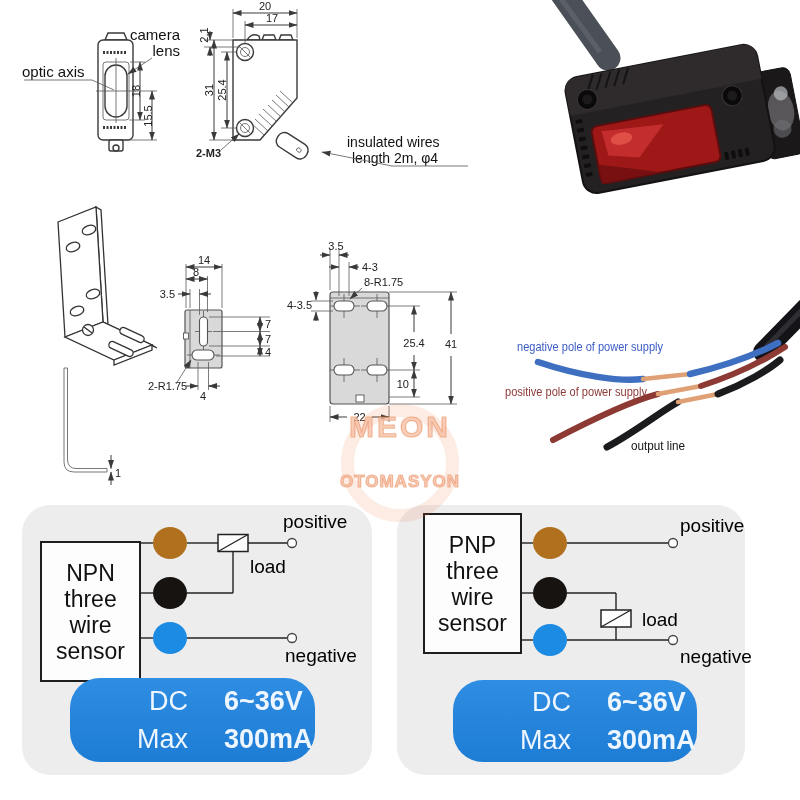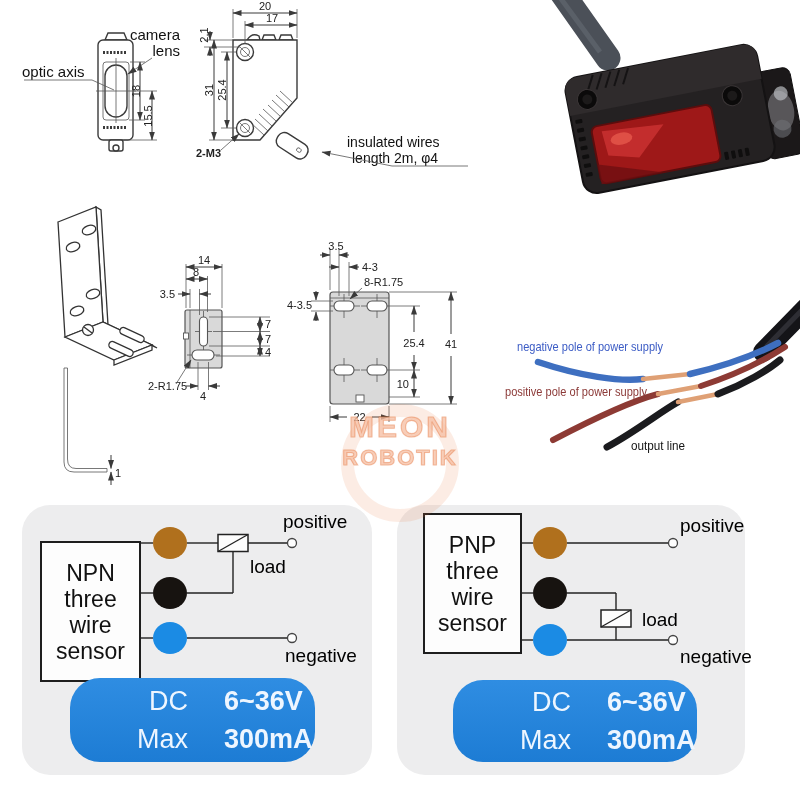--- a/index.html
+++ b/index.html
@@ -342,21 +342,21 @@
     <path d="M210,74 C245,66 275,55 298,43" stroke="#3e6fc0" stroke-width="6.5"></path>
   </g>
   <text x="37" y="51" font-size="13" textLength="146" lengthAdjust="spacingAndGlyphs" fill="#3c5cc5">negative pole of power supply</text>
   <text x="25" y="96" font-size="13" textLength="142" lengthAdjust="spacingAndGlyphs" fill="#8c3a38">positive pole of power supply</text>
   <text x="151" y="150" font-size="13" textLength="54" lengthAdjust="spacingAndGlyphs" fill="#141414">output line</text>
 </svg>
 
 <div class="abs wm">
   <div class="wm-ring"></div>
   <div class="wm-t wm1">MEON</div>
-  <div class="wm-t wm2">ROBOTIK</div>
+  <div class="wm-t wm3">OTOMASYON</div>
 </div>
 
 <div class="panel" style="left:22px;top:505px;width:350px;height:270px">
   <svg class="wiresvg" width="350" height="270" viewBox="0 0 350 270">
     <g stroke="#222" stroke-width="1.4" fill="none">
       <line x1="115" y1="38" x2="131" y2="38"></line>
       <line x1="165" y1="38" x2="196" y2="38"></line>
       <line x1="226" y1="38" x2="265.5" y2="38"></line>
       <line x1="115" y1="88" x2="131" y2="88"></line>
       <line x1="165" y1="88" x2="211" y2="88"></line>

